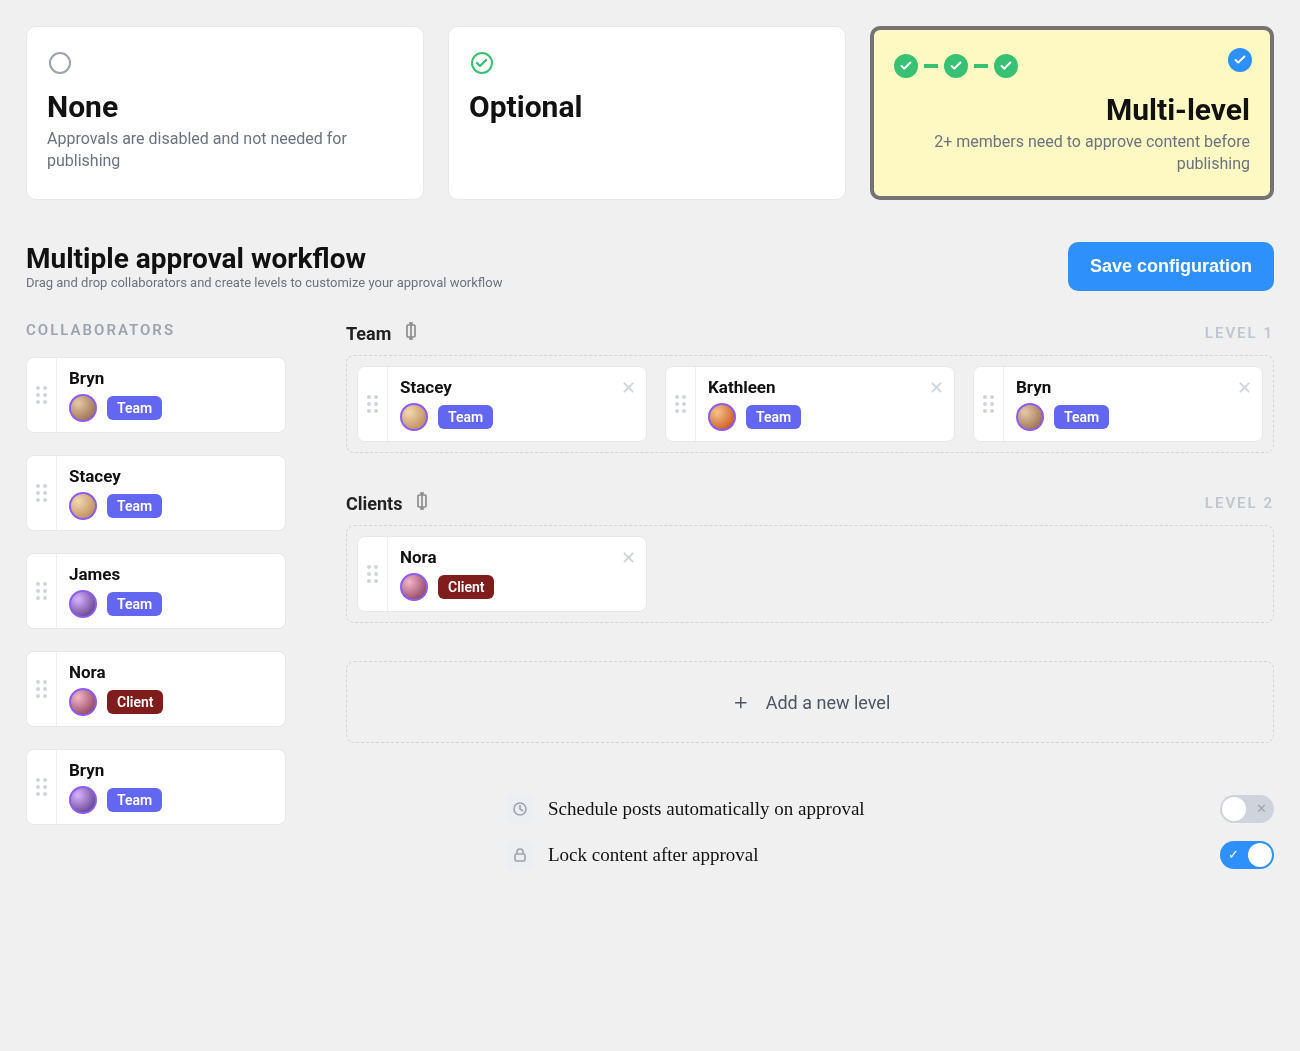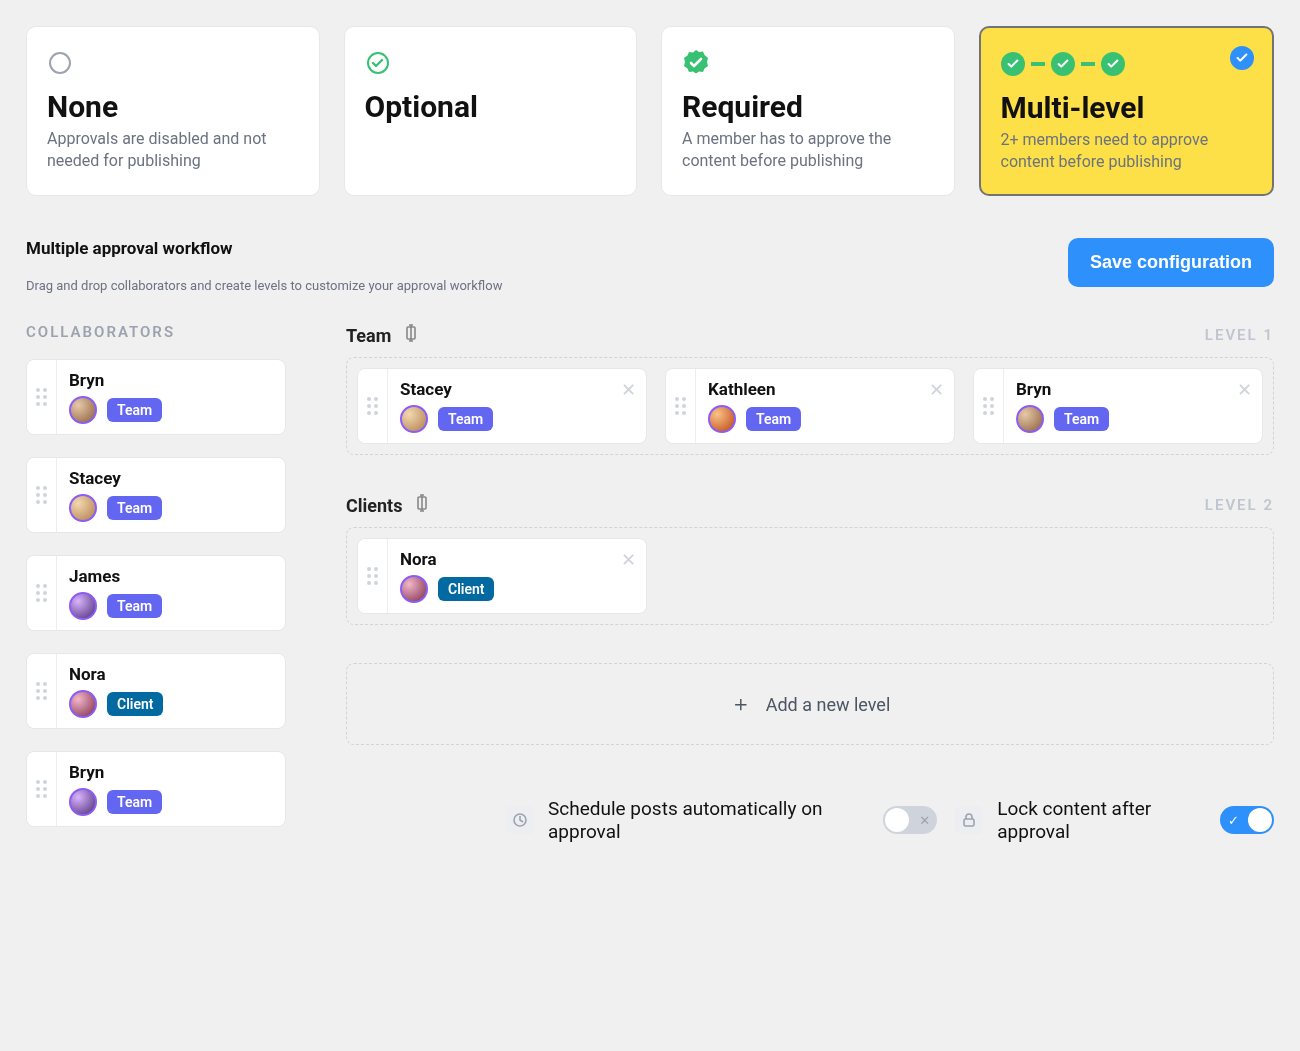--- a/index.html
+++ b/index.html
@@ -1,61 +1,61 @@
 <!DOCTYPE html>
 <html><head>
 <meta charset="utf-8">
 <style>
   * { box-sizing: border-box; margin: 0; padding: 0; }
   body { font-family: -apple-system, BlinkMacSystemFont, "Segoe UI", Roboto, Helvetica, Arial, sans-serif; background:#f0f0f0; padding:26px; color:#222; font-size:16px; }
 
   .options-row { display:flex; gap:24px; margin-bottom:42px; }
   .option-card { flex:1; background:#fff; border:1px solid #e5e7eb; border-radius:10px; padding:20px 20px 22px 20px; position:relative; cursor:pointer; }
-  .option-card.selected { border:2px solid #737373; background:#fde047; }
+  .option-card.selected { border:4px solid #737373; background:#fef9c3;text-align:right; }
   .option-icon-row { height:32px; display:flex; align-items:center; margin-bottom:10px; }
   .option-title { font-weight:700; font-size:30px; color:#111; margin-bottom:4px; }
   .option-desc { font-size:16px; color:#6b7280; line-height:1.35; }
   .selected-badge { position:absolute; top:18px; right:18px; width:24px; height:24px; border-radius:50%; background:#2e90fa; display:flex; align-items:center; justify-content:center; }
   .selected-badge svg { width:14px; height:14px; }
 
   .workflow-header { display:flex; align-items:flex-start; justify-content:space-between; margin-bottom:30px; }
-  .wh-left .wh-title { font-size:17px; font-weight:700; color:#111; margin-bottom:20px; }
+  .wh-left .wh-title { font-size:28px; font-weight:700; color:#111; margin-bottom:0; }
   .wh-left .wh-sub { font-size:13px; color:#6b7280; }
   .save-btn { background:#2e90fa; color:#fff; font-size:18px; font-weight:600; padding:14px 22px; border:none; border-radius:10px; cursor:pointer; }
 
   .workflow-body { display:flex; gap:60px;margin-top:10px; }
   .collab-col { width:260px; flex-shrink:0; }
   .collab-heading { letter-spacing:2px; font-size:15px; color:#9ca3af; font-weight:600; margin-bottom:18px; }
 
   .person-card { display:flex; align-items:stretch; background:#fff; border:1px solid #e5e7eb; border-radius:8px; margin-bottom:22px; }
   .drag-strip { width:30px; display:flex; align-items:center; justify-content:center; border-right:1px solid #eee; background:#fff; border-top-left-radius:8px; border-bottom-left-radius:8px; cursor:grab; }
   .drag-dots { display:grid; grid-template-columns:repeat(2,4px); grid-template-rows:repeat(3,4px); gap:3px; }
   .drag-dots span{ width:4px; height:4px; border-radius:50%; background:#cfd4dc; }
   .person-body { flex:1; padding:10px 12px; }
   .person-name { font-weight:700; font-size:17px; color:#111; margin-bottom:6px; }
   .person-row { display:flex; align-items:center; gap:10px; }
   .avatar { width:28px; height:28px; border-radius:50%; border:2px solid #8b5cf6; display:inline-block; }
   .tag { font-size:14px; font-weight:600; color:#fff; padding:4px 10px; border-radius:6px; }
   .tag-team { background:#6366f1; }
-  .tag-client { background:#0369a1; }
+  .tag-client { background:#7f1d1d; }
   .remove-x { position:absolute; top:10px; right:10px; color:#cfd4dc; font-size:18px; cursor:pointer; }
 
   .levels-col { flex:1; }
   .level-header { display:flex; align-items:center; justify-content:space-between; margin-bottom:10px; }
   .level-name-wrap { display:flex; align-items:center; gap:10px; }
   .level-name { font-weight:700; font-size:18px; }
   .rename-icon { color:#888; }
   .level-index { color:#bfc6cf; font-size:15px; letter-spacing:2px; font-weight:600; }
   .level-drop { border:1px dashed #cfd4dc; border-radius:8px; padding:10px; display:flex; gap:18px; margin-bottom:38px; min-height:96px; }
   .level-drop .person-card { margin-bottom:0; flex:1; position:relative; }
   .level-drop .person-card.placeholder-invis { visibility:hidden; }
 
   .add-level { border:1px dashed #cfd4dc; border-radius:8px; height:82px; display:flex; align-items:center; justify-content:center; gap:14px; color:#4b5563; font-size:18px; cursor:pointer; margin-bottom:52px; }
 
-  .settings { display:flex; flex-direction:row; gap:18px; padding-left:160px; }
+  .settings { display:flex; flex-direction:column; gap:18px; padding-left:160px;font-family:Liberation Serif, serif; }
   .setting-row { display:flex; align-items:center; gap:14px; }
   .setting-icon { width:28px; height:28px; border-radius:6px; background:#edeef1; display:flex; align-items:center; justify-content:center; color:#9ca3af; }
   .setting-label { font-size:19px; flex:1; color:#111; }
   .toggle { width:54px; height:28px; border-radius:14px; position:relative; cursor:pointer; }
   .toggle.off { background:#cfd4dc; }
   .toggle.on { background:#2e90fa; }
   .toggle .knob { position:absolute; top:2px; width:24px; height:24px; border-radius:50%; background:#fff; display:flex; align-items:center; justify-content:center; }
   .toggle.off .knob { right:2px; }
   .toggle.on .knob { right:2px; }
   .toggle.off .x-inside { position:absolute; right:7px; top:50%; transform:translateY(-50%); color:#9ca3af; font-size:13px; }
@@ -91,30 +91,20 @@
   <div class="option-card">
     <div class="option-icon-row">
       <svg width="26" height="26">
           <circle cx="13" cy="13" r="10" fill="none" stroke="#38c172" stroke-width="2"></circle>
           <path d="M8 13l3 3 6-6" fill="none" stroke="#38c172" stroke-width="2.4" stroke-linecap="round" stroke-linejoin="round"></path>
         </svg>
     </div>
     <div class="option-title">Optional</div>
   </div>
 
-  <div class="option-card">
-    <div class="option-icon-row">
-      <svg width="28" height="28" viewBox="0 0 28 28">
-          <path fill="#38c172" d="M14 1l3 2 4-.5 1.5 3.5L26 9l-1 4 1 4-3.5 2.5L21 23l-4-.5-3 2-3-2-4 .5-1.5-3.5L2 17l1-4-1-4 3.5-2.5L7 3l4 .5z"></path>
-          <path d="M9 14l3 3 7-7" fill="none" stroke="#fff" stroke-width="2.6" stroke-linecap="round" stroke-linejoin="round"></path>
-        </svg>
-    </div>
-    <div class="option-title">Required</div>
-    <div class="option-desc">A member has to approve the content before publishing</div>
-  </div>
 
   <div class="option-card selected">
     <div class="selected-badge">
       <svg viewBox="0 0 16 16">
           <path d="M3 8l3 3 7-7" fill="none" stroke="#fff" stroke-width="2.4" stroke-linecap="round" stroke-linejoin="round"></path>
         </svg>
     </div>
     <div class="option-icon-row">
       <div class="ml-chain">
         <span class="dot">

